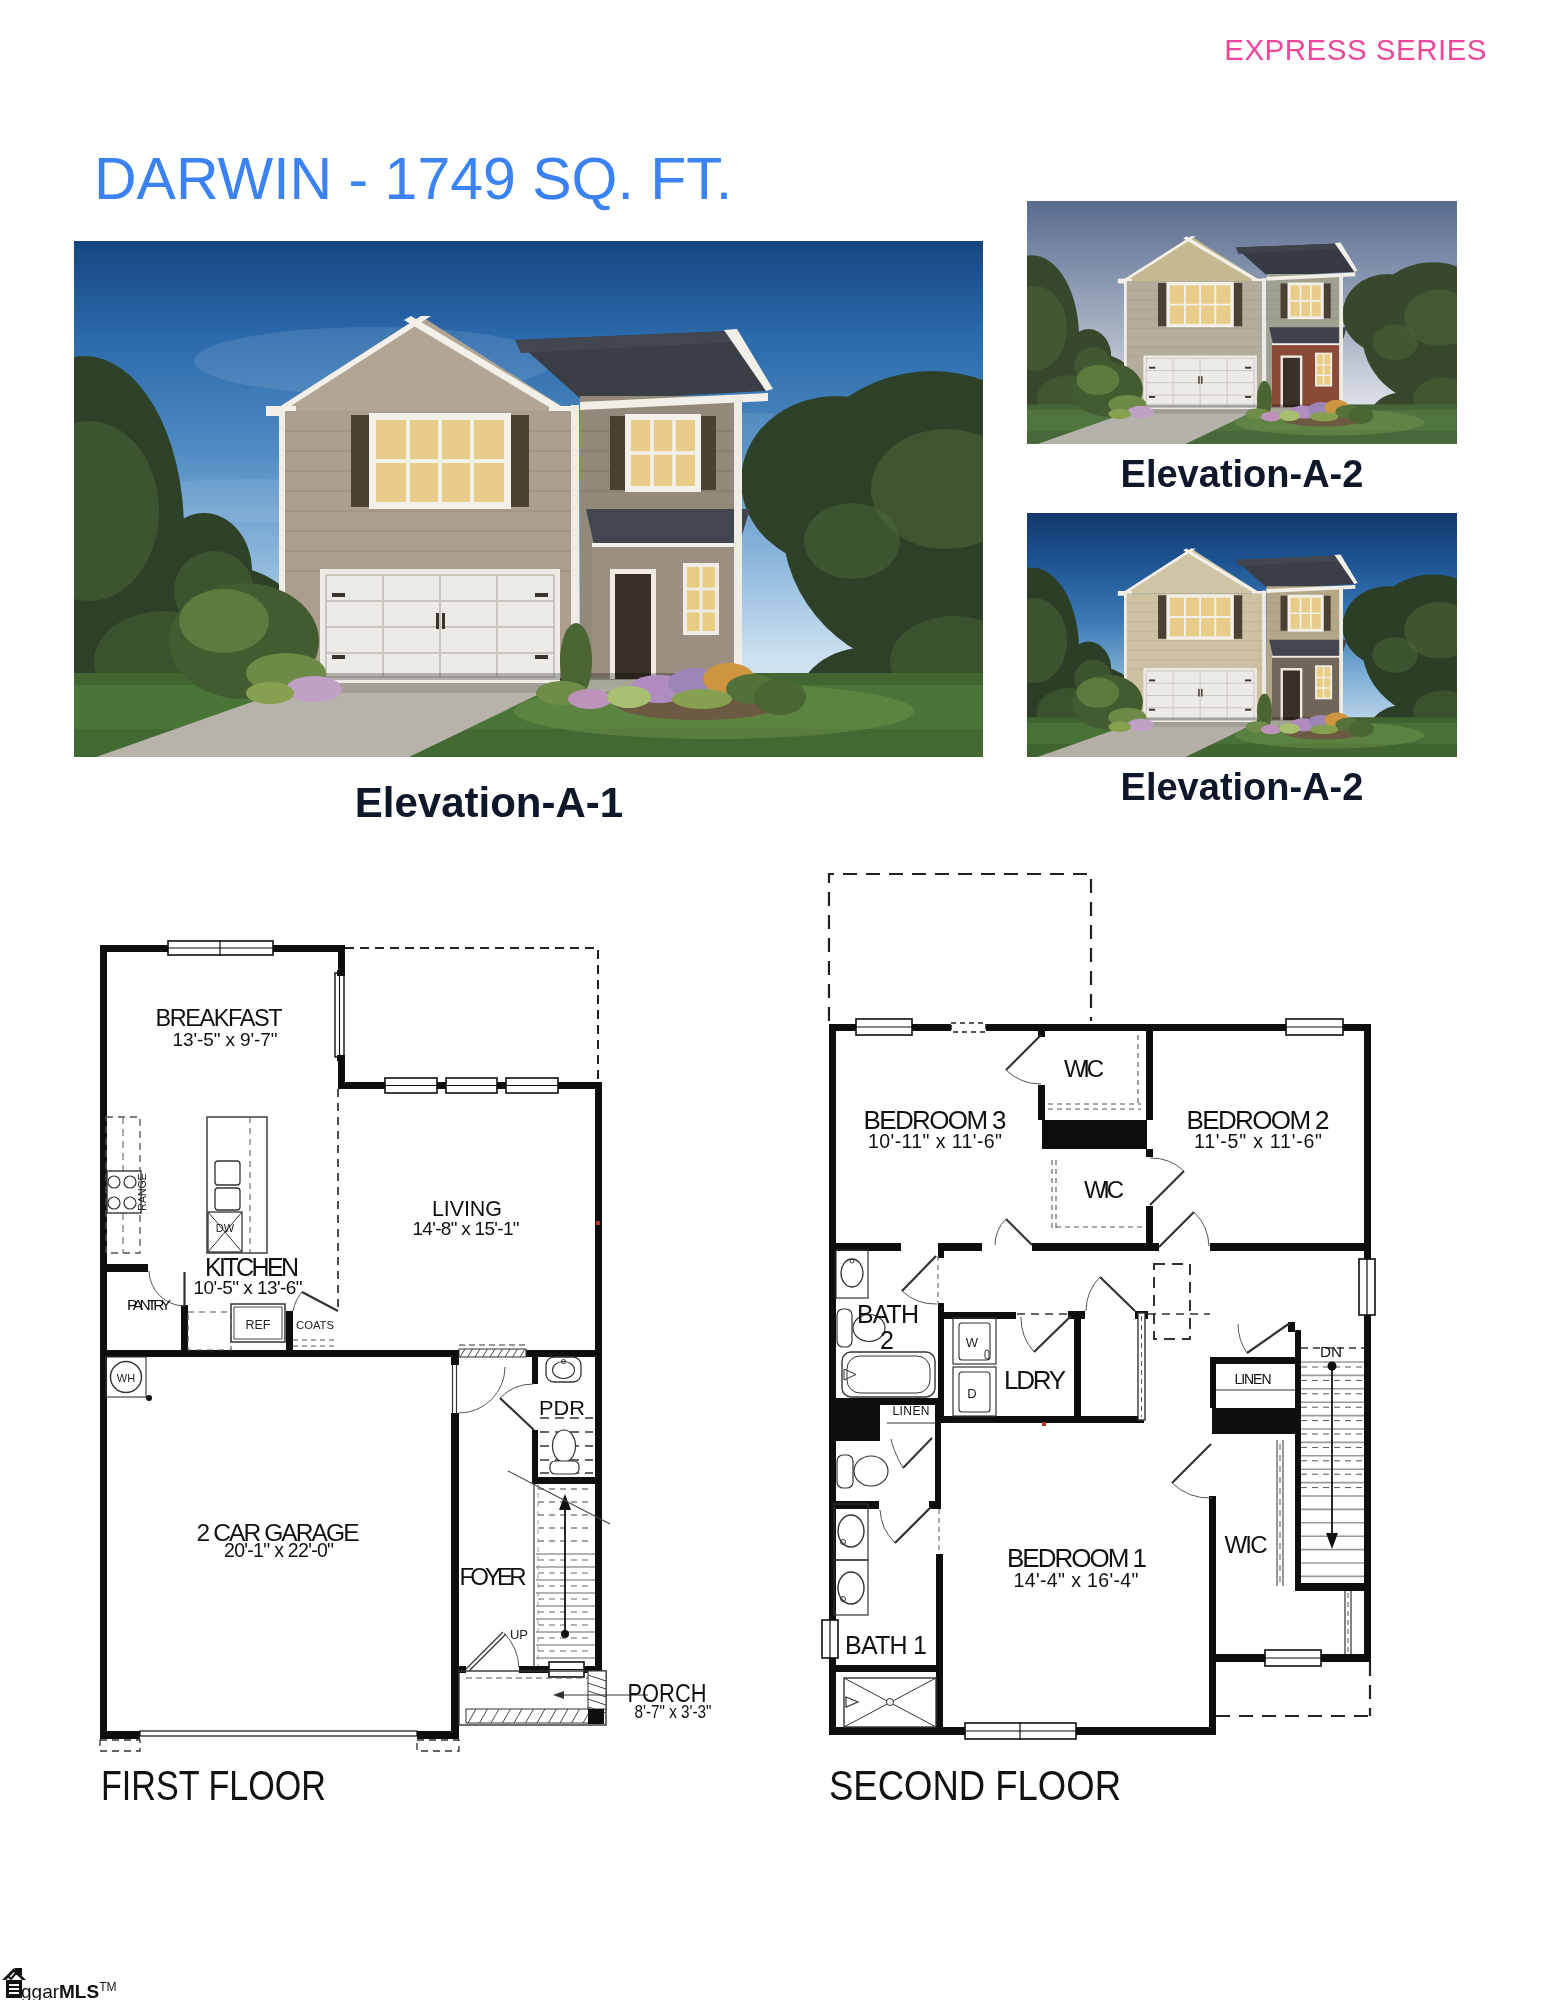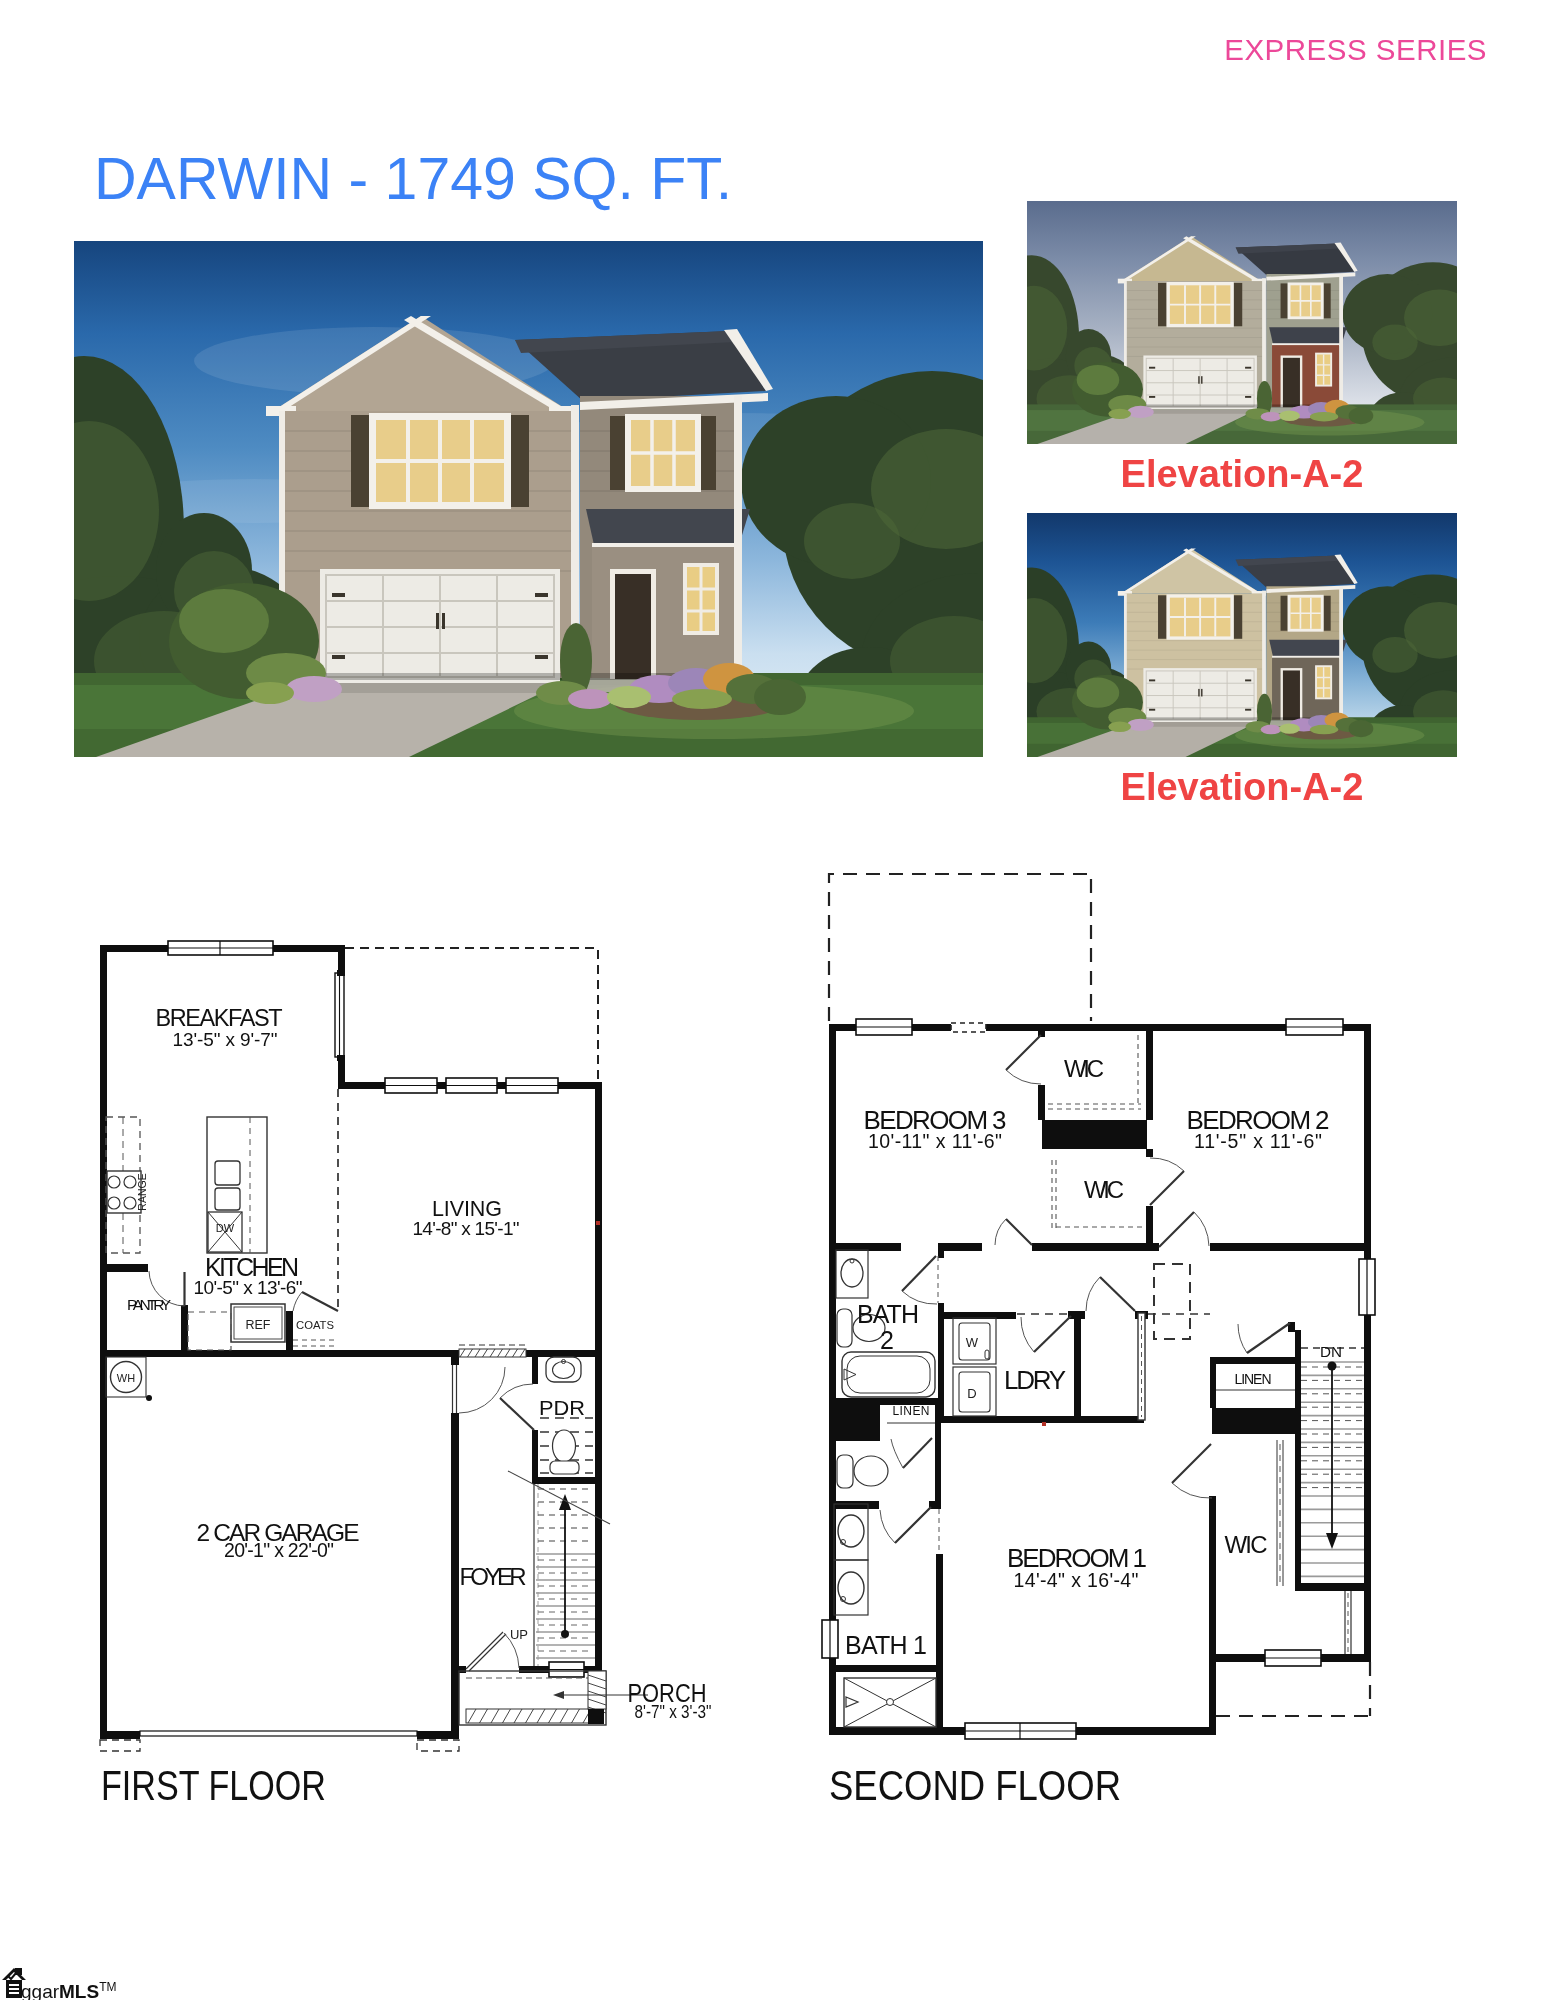--- a/index.html
+++ b/index.html
@@ -1,18 +1,18 @@
 <!DOCTYPE html>
 <html><head>
 <meta charset="utf-8">
 <style>
 html,body{margin:0;padding:0;background:#fff;}
 #page{position:relative;width:1545px;height:2000px;background:#fff;overflow:hidden;font-family:"Liberation Sans",sans-serif;}
 .abs{position:absolute;}
-.cap{font-weight:bold;color:#ef4444;text-align:center;}
+.cap{font-weight:bold;color:#0f172a;text-align:center;}
 .phA1{--sky:url(#skyA1);--sidL:#ab9e8d;--sidR:#93897b;--gab:#b2a593;--roof:#3a3e45;--roof2:#42464e;--entry:#9a8f81;--lawn:#4a7538;--drv:#b7b2aa;--tre:#2d4128;}
 .phA2{--sky:url(#skyA2);--sidL:#b3ad9c;--sidR:#9fa08f;--gab:#c6b891;--roof:#363a42;--roof2:#3e424b;--entry:#8a4a38;--lawn:#507440;--drv:#b5b1ab;--tre:#37482d;}
 .phA3{--sky:url(#skyA3);--sidL:#cdc1a1;--sidR:#b3a787;--gab:#cfc4a4;--roof:#3a3e46;--roof2:#42464f;--entry:#6f6659;--lawn:#487137;--drv:#b4afa7;--tre:#2b3f27;}
 </style>
 </head>
 <body>
 <div id="page">
 
 <div class="abs" style="left:897px;top:33px;width:590px;text-align:right;font-size:29.5px;letter-spacing:0.5px;color:#ec4899;">EXPRESS SERIES</div>
 
@@ -166,20 +166,21 @@
 </svg>
 
 <svg class="abs phA1" style="left:74px;top:241px;" width="909" height="516" viewBox="0 0 909 516">
   <rect x="0" y="0" width="909" height="516" fill="url(#skyA1)"></rect>
   <ellipse cx="300" cy="120" rx="180" ry="34" fill="#ffffff" opacity="0.10"></ellipse>
   <ellipse cx="660" cy="200" rx="210" ry="28" fill="#ffffff" opacity="0.09"></ellipse>
   <ellipse cx="180" cy="260" rx="170" ry="22" fill="#ffffff" opacity="0.08"></ellipse>
   <use href="#scene"></use>
 </svg>
 
+<div class="abs cap" style="left:274px;top:779px;width:430px;font-size:42px;">Elevation-A-1</div>
 
 <svg class="abs phA2" style="left:1027px;top:201px;" width="430" height="243" viewBox="0 0 909 516" preserveAspectRatio="none">
   <rect x="0" y="0" width="909" height="516" fill="url(#skyA2)"></rect>
   <use href="#scene"></use>
 </svg>
 
 <div class="abs cap" style="left:1027px;top:453px;width:430px;font-size:38px;">Elevation-A-2</div>
 
 <svg class="abs phA3" style="left:1027px;top:513px;" width="430" height="244" viewBox="0 0 909 516" preserveAspectRatio="none">
   <rect x="0" y="0" width="909" height="516" fill="url(#skyA3)"></rect>

